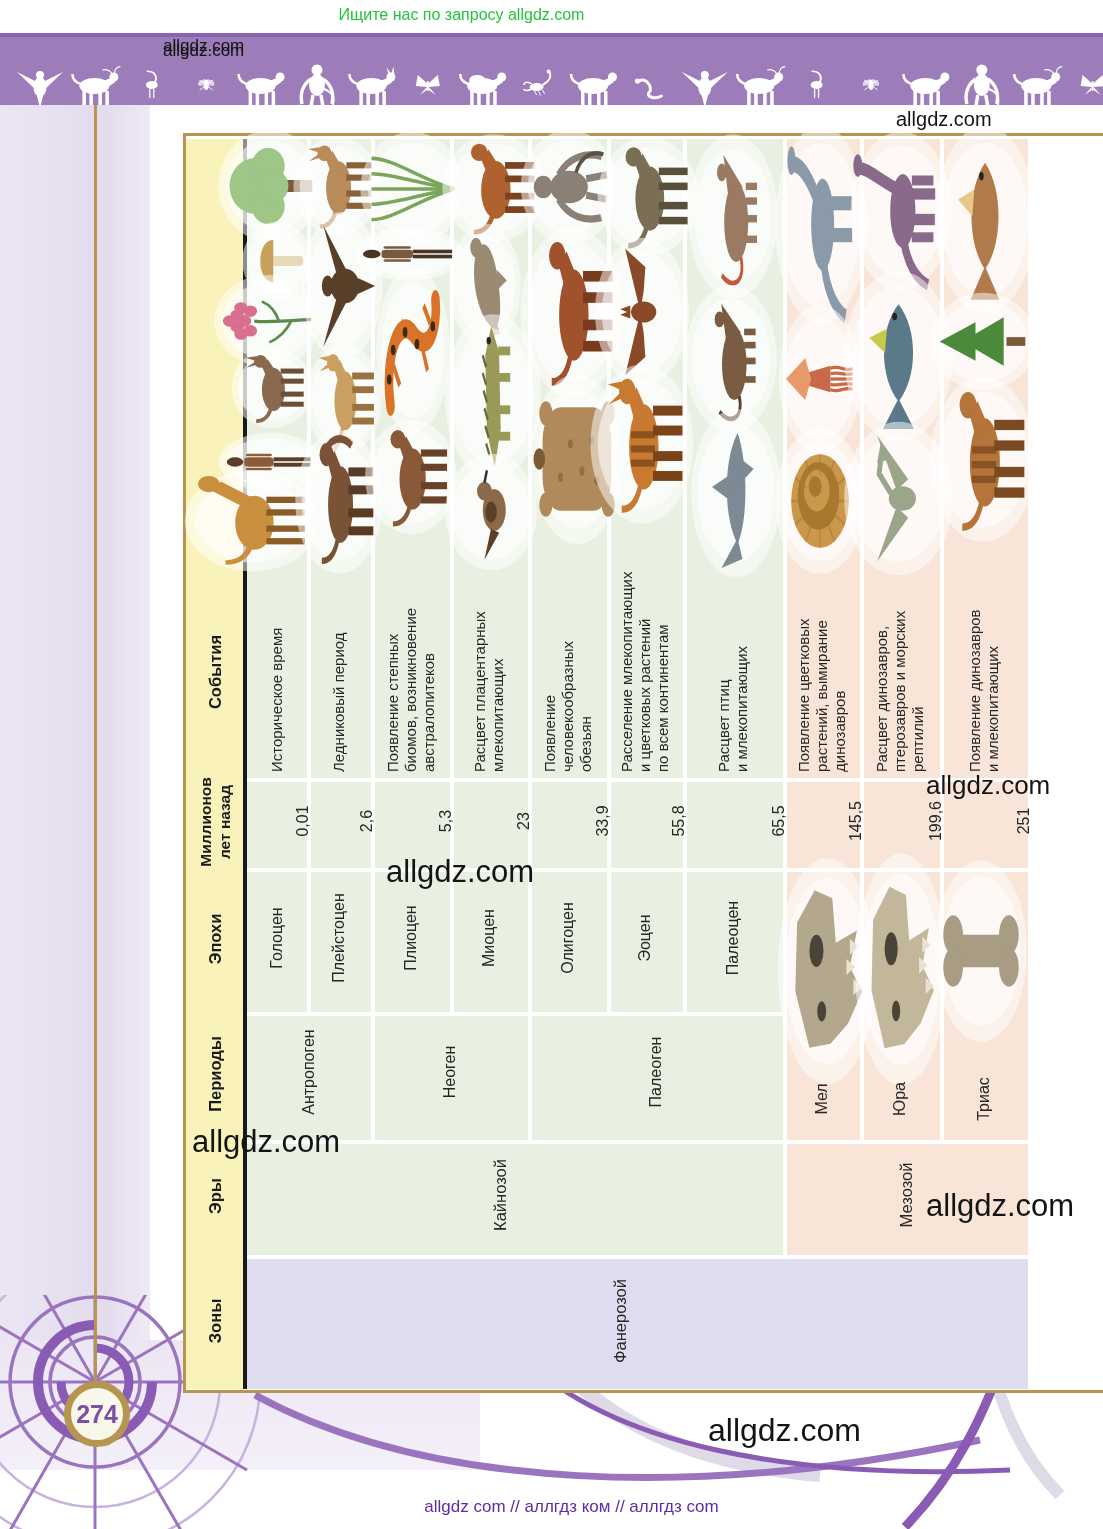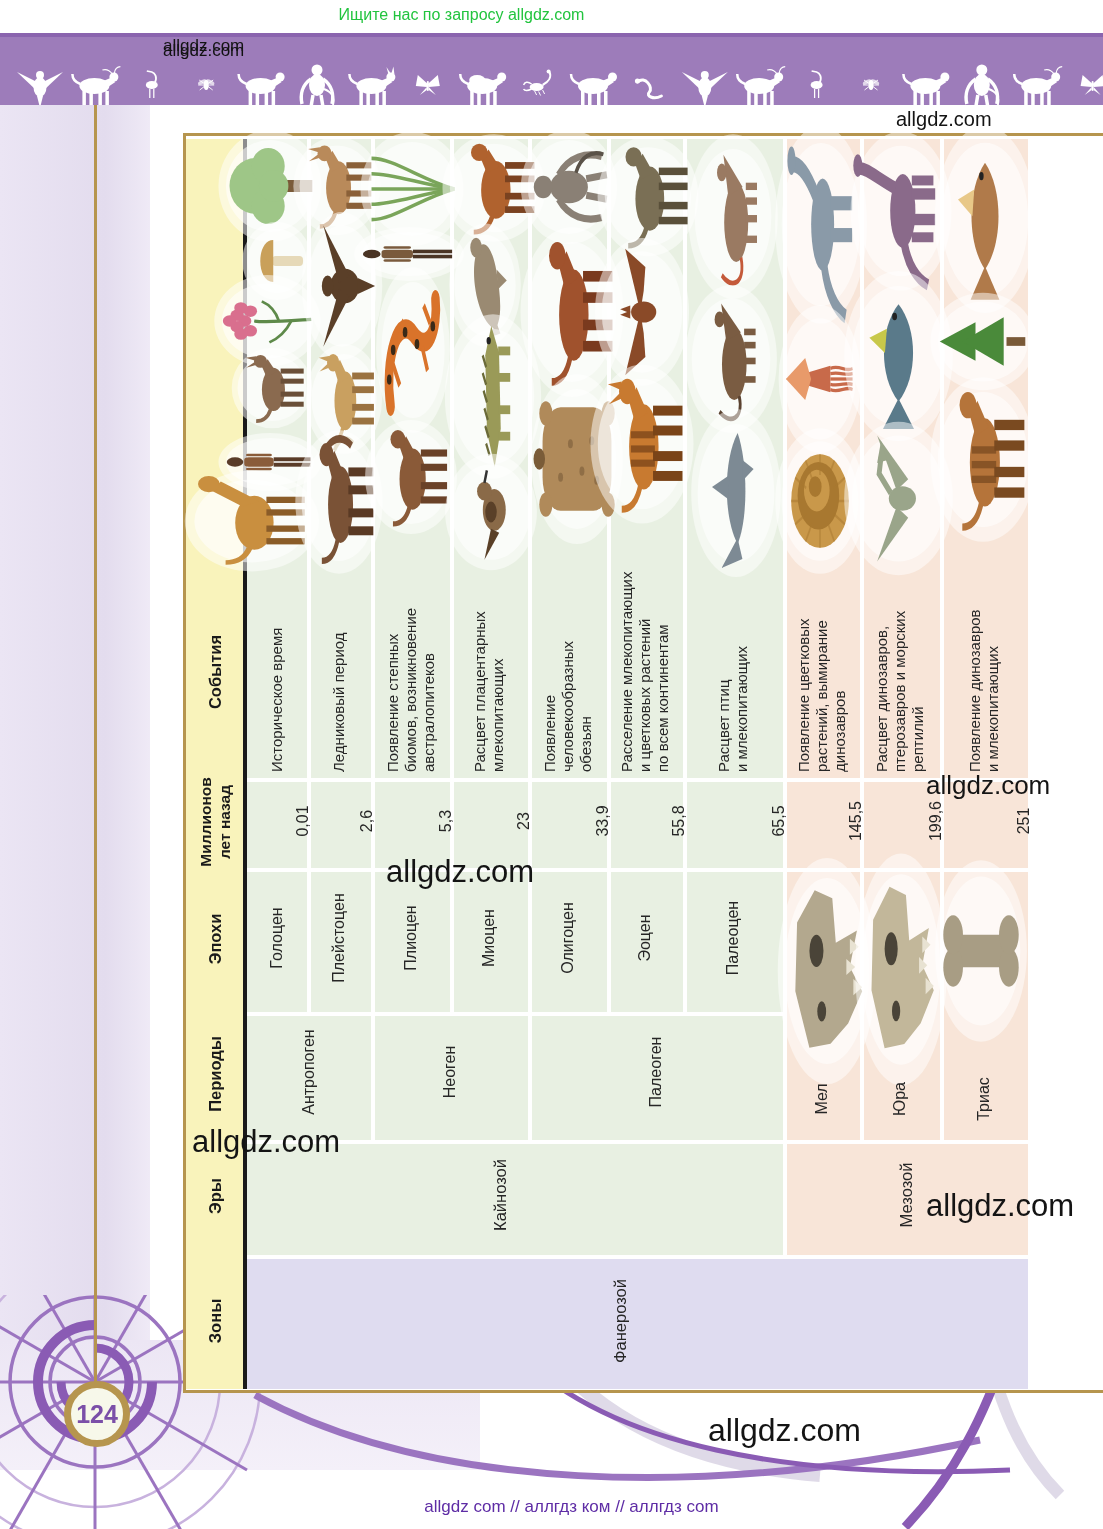--- a/index.html
+++ b/index.html
@@ -847,14 +847,14 @@
 <div id="wm-layer">
     <div class="wm" style="left: 163px; top: 36px; font-size: 17px;">allgdz.com</div>
     <div class="wm" style="left: 896px; top: 108px; font-size: 20px;">allgdz.com</div>
     <div class="wm" style="left: 386px; top: 854px; font-size: 31px;">allgdz.com</div>
     <div class="wm" style="left: 926px; top: 770px; font-size: 26px;">allgdz.com</div>
     <div class="wm" style="left: 192px; top: 1124px; font-size: 31px;">allgdz.com</div>
     <div class="wm" style="left: 926px; top: 1188px; font-size: 31px;">allgdz.com</div>
     <div class="wm" style="left: 708px; top: 1412px; font-size: 32px;">allgdz.com</div>
   </div>
 
-<div class="badge">124</div>
+<div class="badge">274</div>
 <div class="footer">allgdz com  //  аллгдз ком  //  аллгдз com</div>
 
 </body></html>

